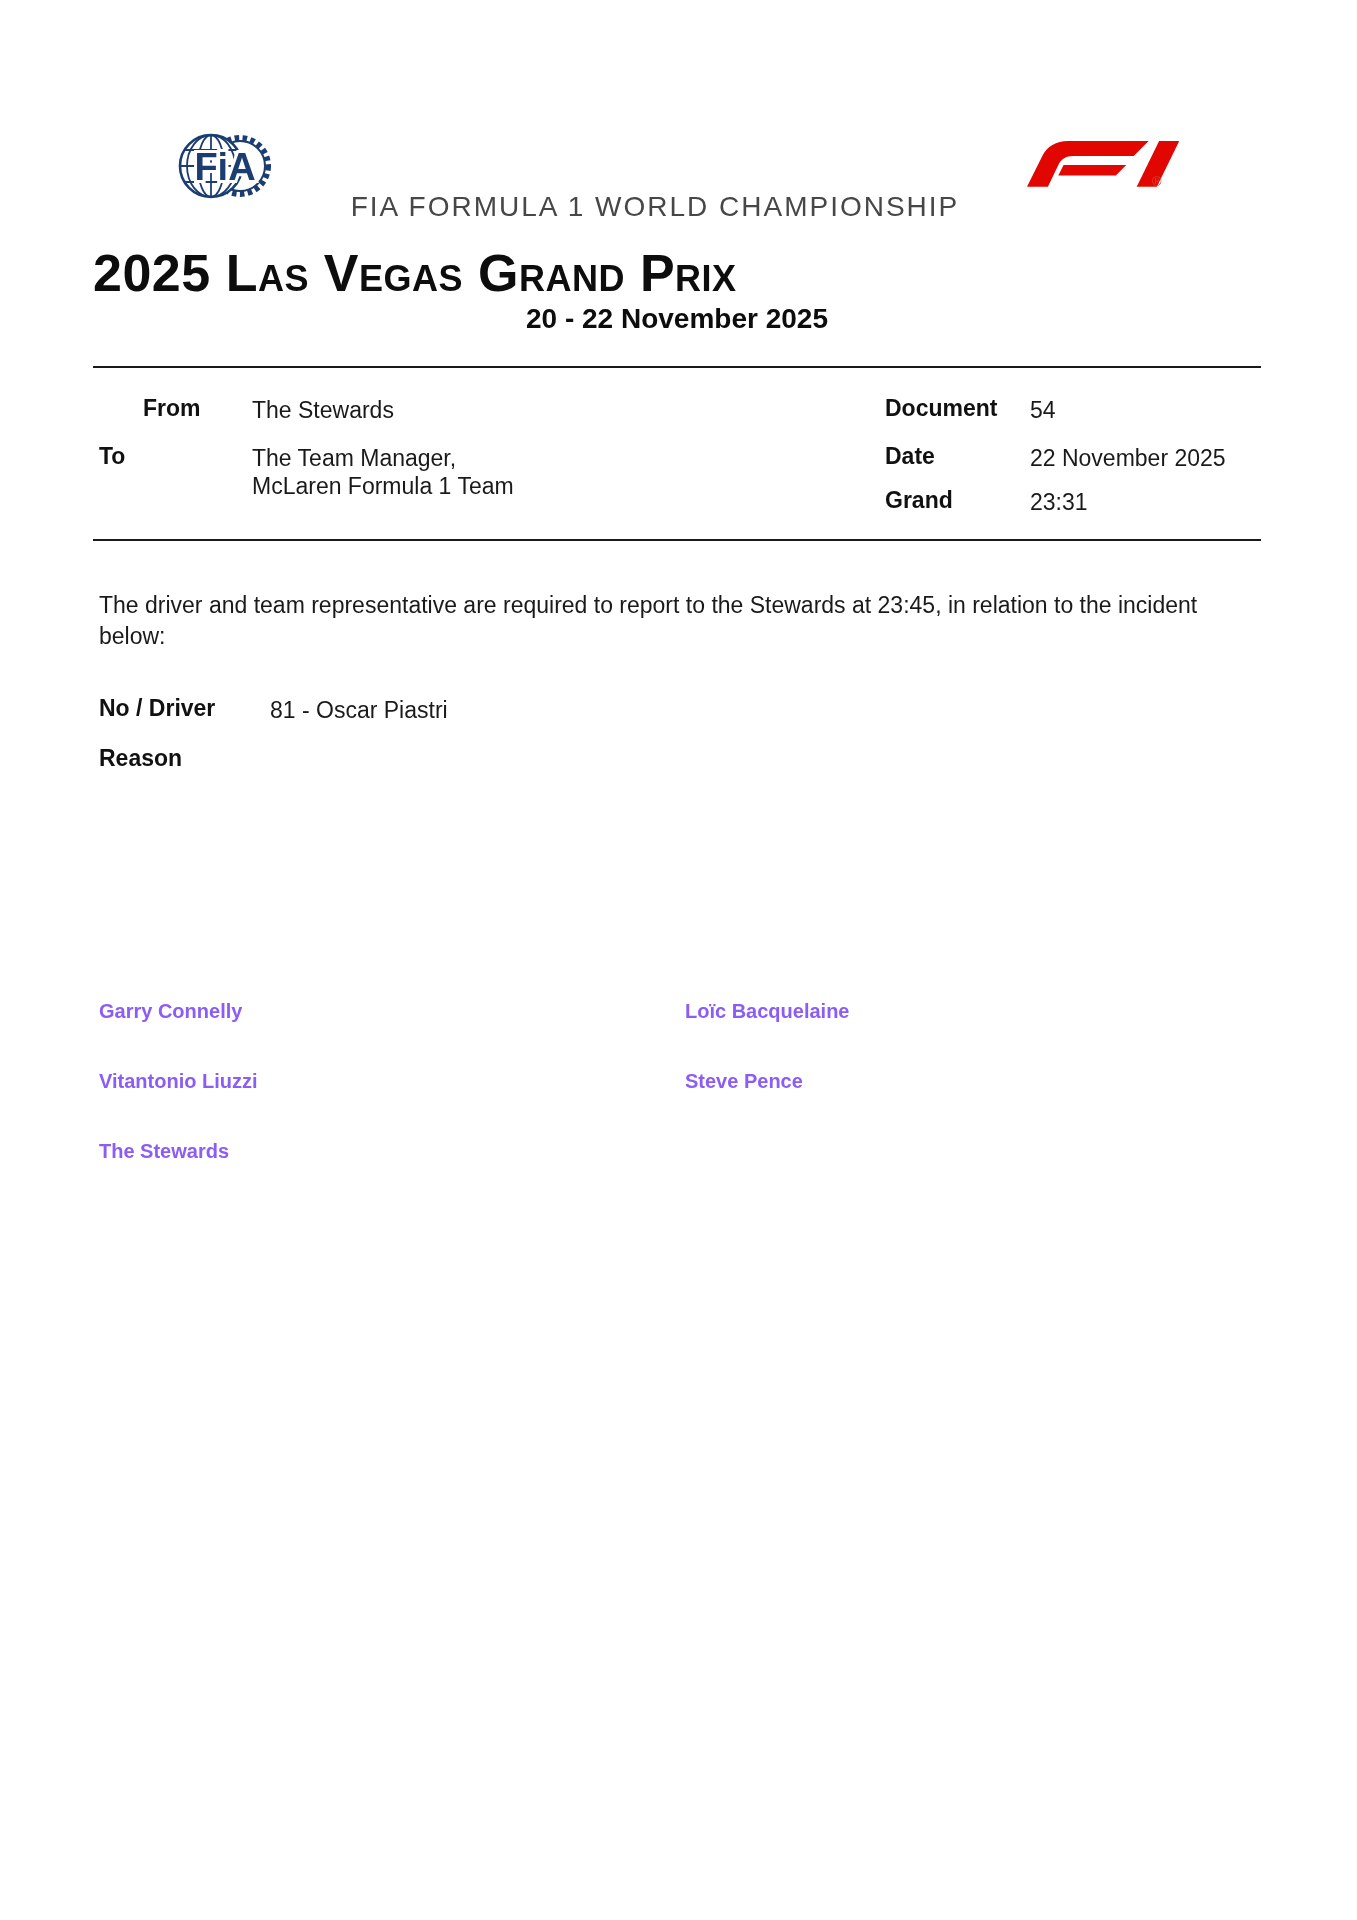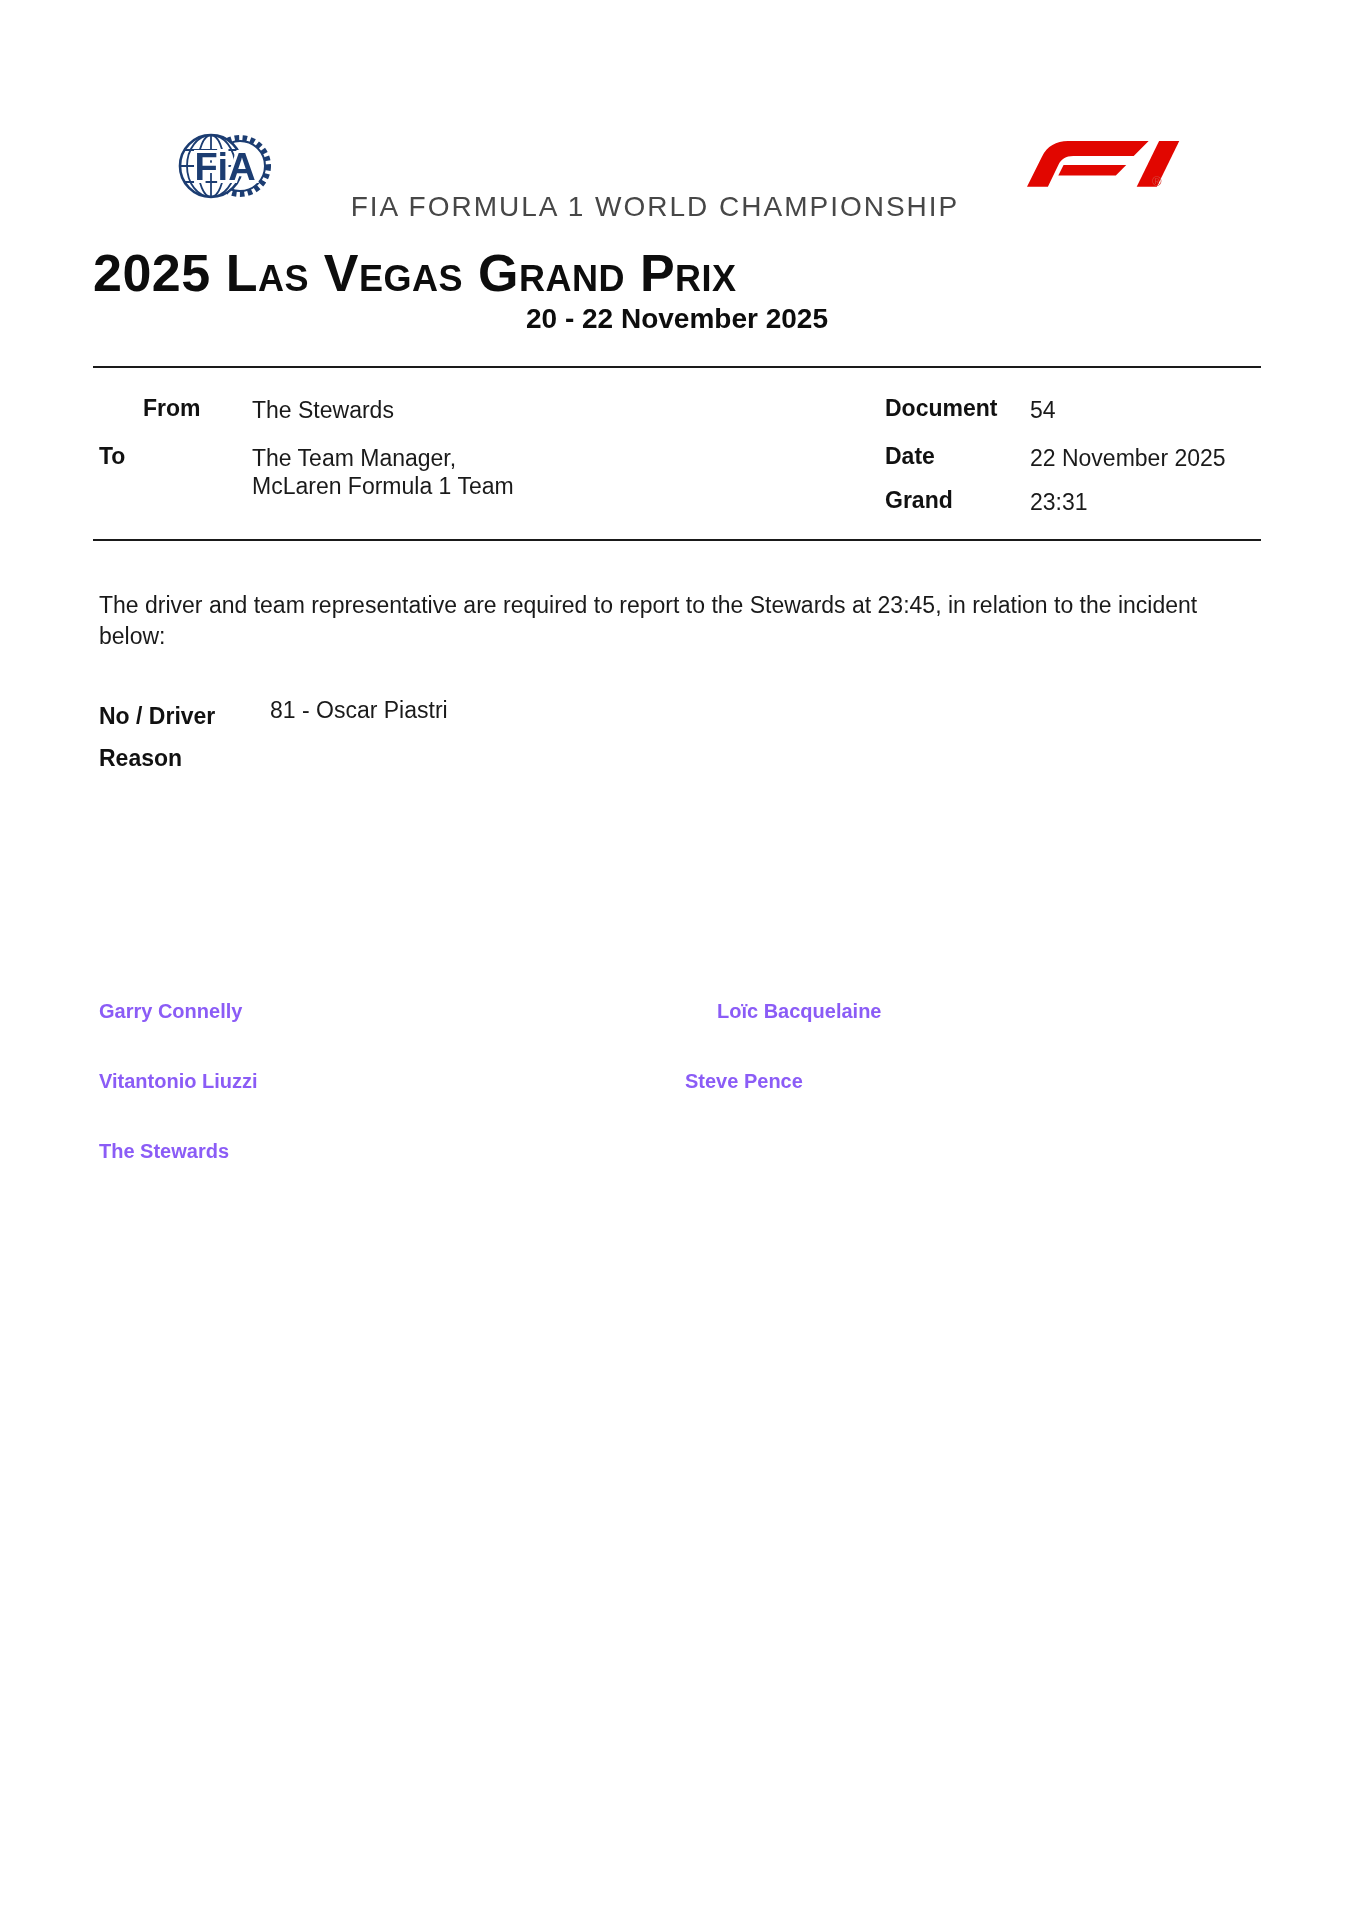--- a/index.html
+++ b/index.html
@@ -105,26 +105,26 @@
   <div class="abs lbl" style="left:885px;top:443px;">Date</div>
   <div class="abs val" style="left:1030px;top:444px;">22 November 2025</div>
 
   <div class="abs lbl" style="left:885px;top:487px;">Grand</div>
   <div class="abs val" style="left:1030px;top:488px;">23:31</div>
 
   <div class="abs rule bottom"></div>
 
   <div class="abs summons">The driver and team representative are required to report to the Stewards at 23:45, in relation to the incident below:</div>
 
-  <div class="abs lbl" style="left:99px;top:695px;margin-top:8px;">No / Driver</div>
+  <div class="abs lbl" style="left:99px;top:695px;">No / Driver</div>
   <div class="abs val" style="left:270px;top:696px;">81 - Oscar Piastri</div>
 
   <div class="abs lbl" style="left:99px;top:745px;">Reason</div>
 
   <div class="abs sig" style="left:99px;top:1000px;">Garry Connelly</div>
-  <div class="abs sig" style="left:685px;top:1000px;margin-left:32px;">Loïc Bacquelaine</div>
+  <div class="abs sig" style="left:685px;top:1000px;">Loïc Bacquelaine</div>
 
   <div class="abs sig" style="left:99px;top:1070px;">Vitantonio Liuzzi</div>
   <div class="abs sig" style="left:685px;top:1070px;">Steve Pence</div>
 
   <div class="abs sig" style="left:99px;top:1140px;">The Stewards</div>
 
 </div>
 
 </body></html>

